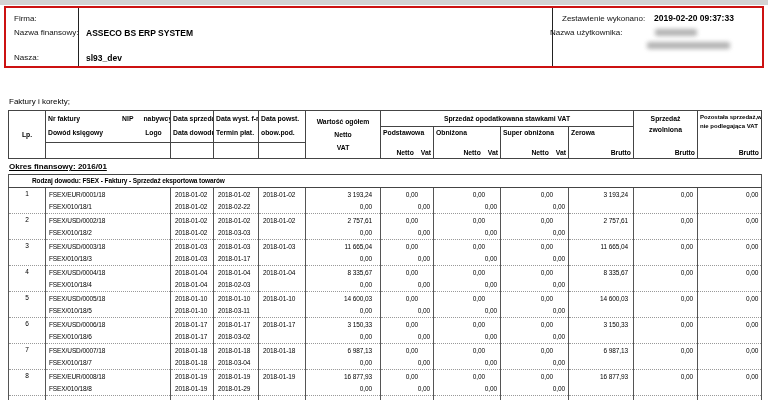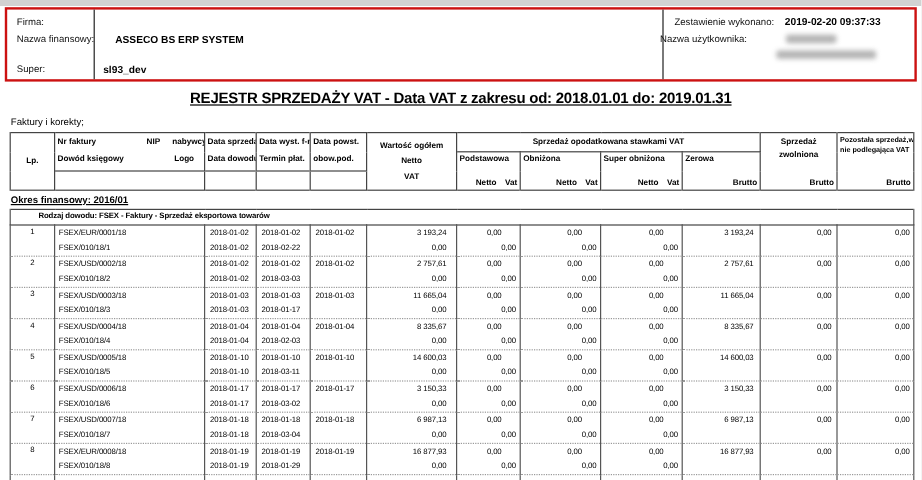--- a/index.html
+++ b/index.html
@@ -89,34 +89,33 @@
 <div id="page">
   <div id="top-strip"></div>
 
   <div id="info-box">
     <div class="vline" id="vline-labels"></div>
     <div class="vline" id="vline-right"></div>
 
     <span class="ib-label" style="left:8px;top:6px">Firma:</span>
 
     <span class="ib-label" style="left:8px;top:20px">Nazwa finansowy:</span>
-    <span class="ib-value" style="left:90px;top:20px">ASSECO BS ERP SYSTEM</span>
-
-    <span class="ib-label" style="left:8px;top:45px">Super:</span>
+    <span class="ib-value" style="left:80px;top:20px">ASSECO BS ERP SYSTEM</span>
+
+    <span class="ib-label" style="left:8px;top:45px">Nasza:</span>
     <span class="ib-value" style="left:80px;top:45px">sl93_dev</span>
 
     <span class="ib-label" style="left:556px;top:6px">Zestawienie wykonano:</span>
     <span class="ib-value" style="left:648px;top:5px">2019-02-20  09:37:33</span>
 
     <span class="ib-label" style="left:544px;top:20px">Nazwa użytkownika:</span>
     <div class="redact" style="left:649px;top:21px;width:42px;height:7px"></div>
     <div class="redact" style="left:641px;top:34px;width:83px;height:7px"></div>
   </div>
 
-  <div id="report-title">REJESTR SPRZEDAŻY VAT -  Data VAT z zakresu od: 2018.01.01 do: 2019.01.31</div>
   <div id="subtitle">Faktury i korekty;</div>
 
   <div id="tables">
 
     <table id="hdr-table">
       <colgroup>
         <col class="w-lp">
           <col class="w-inv">
           <col class="w-d1">
           <col class="w-d2">

